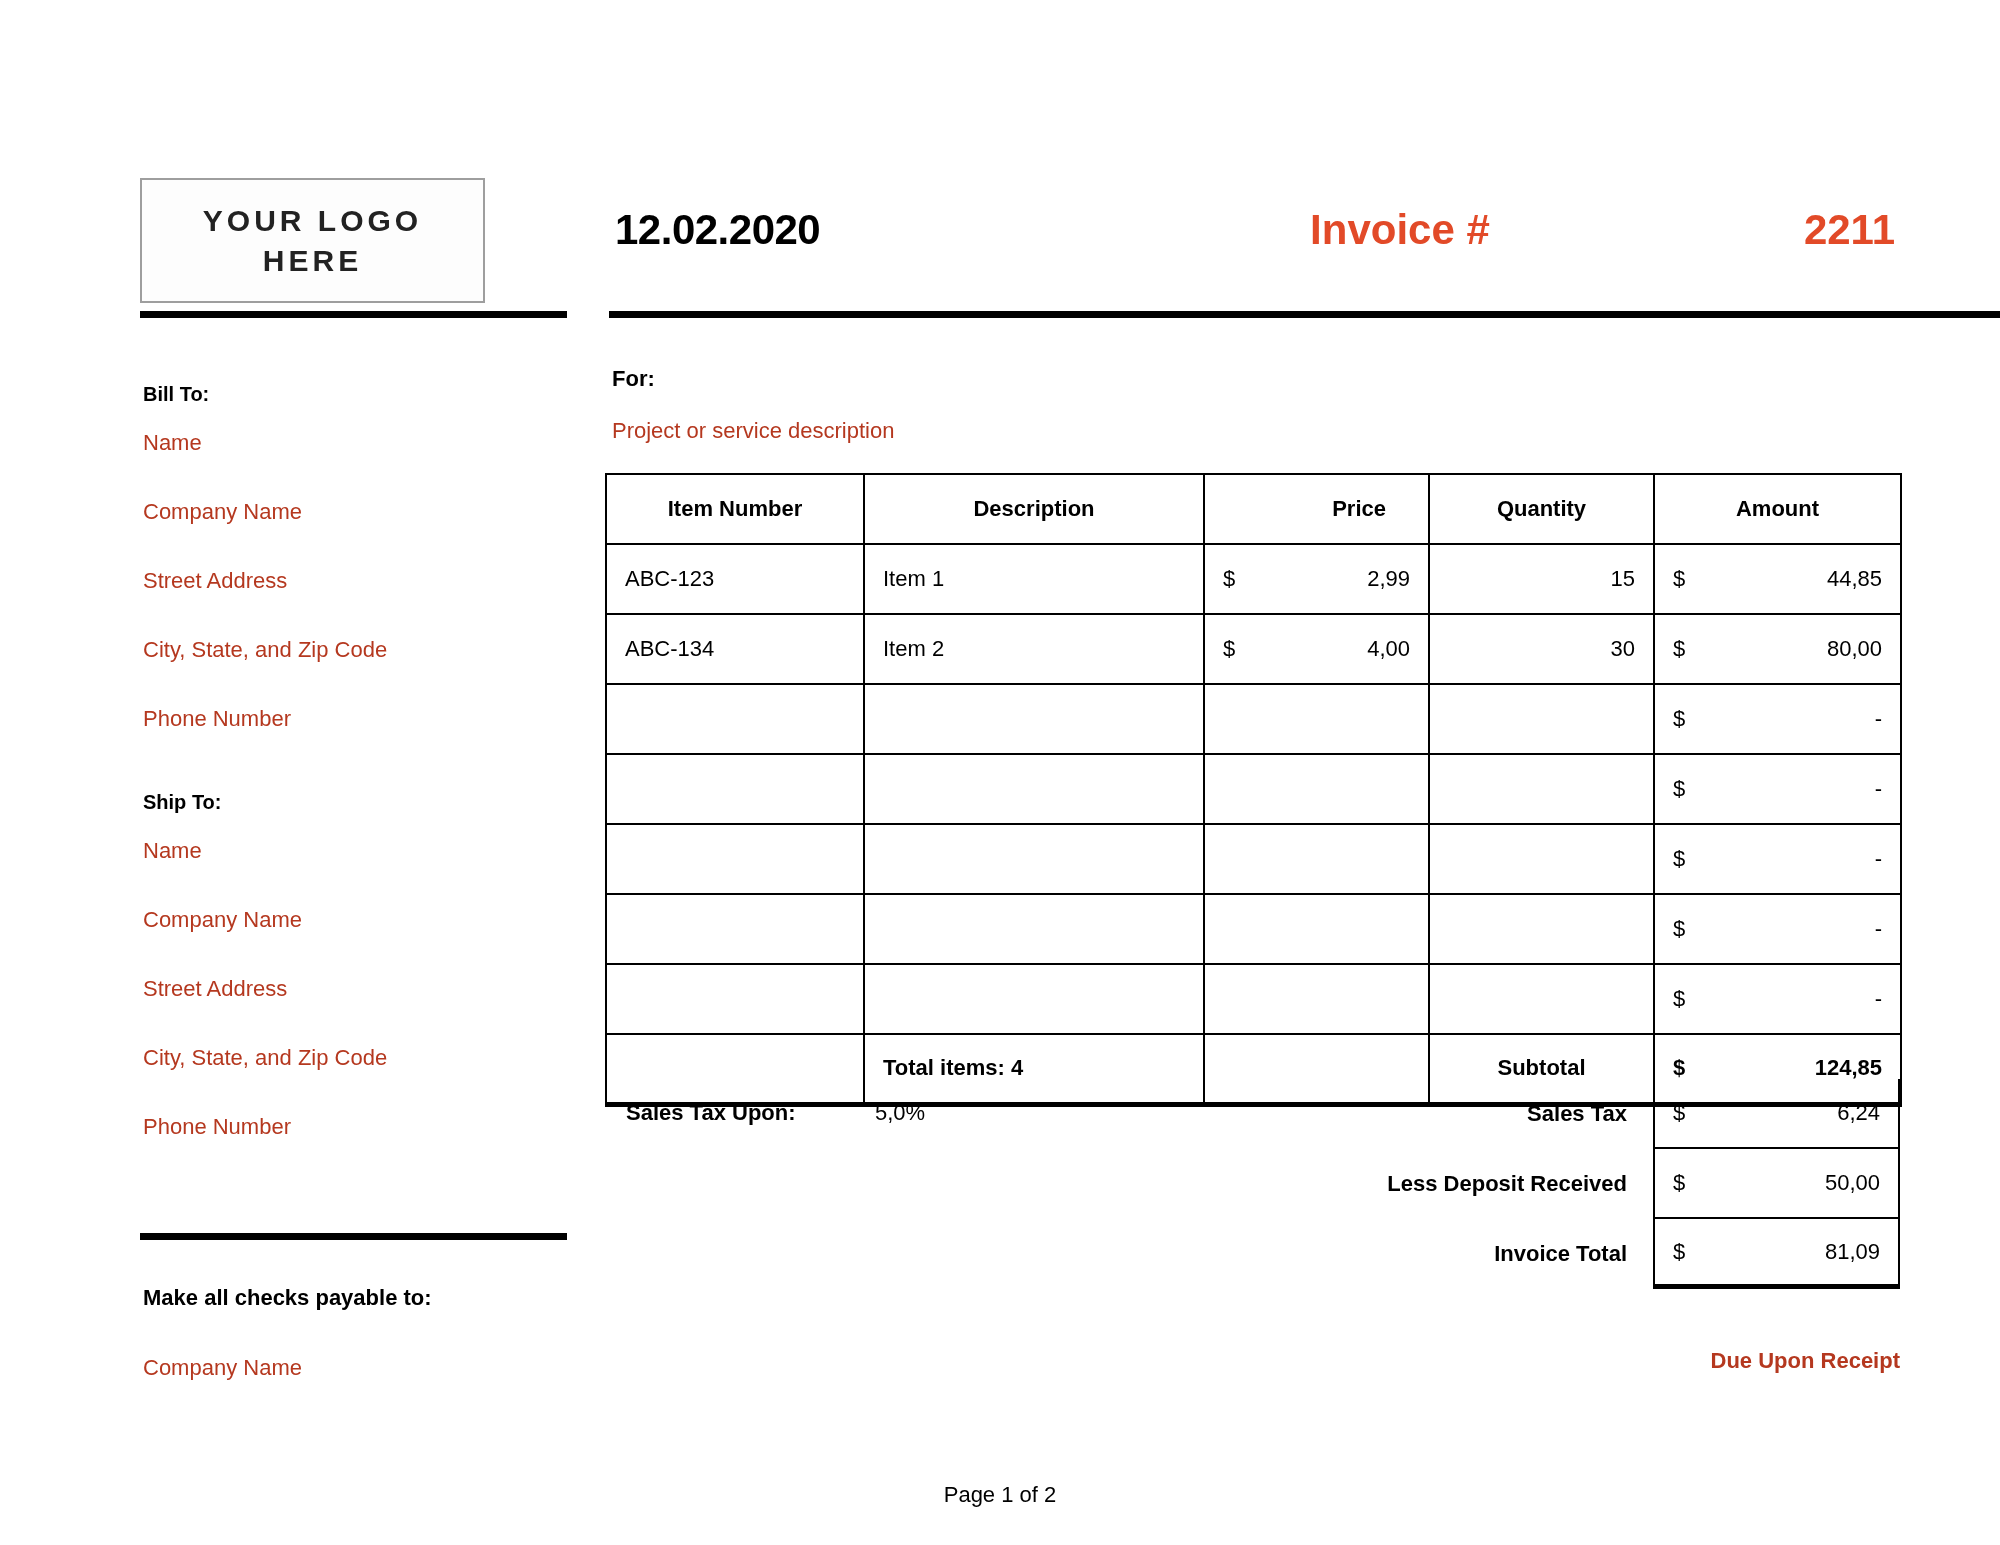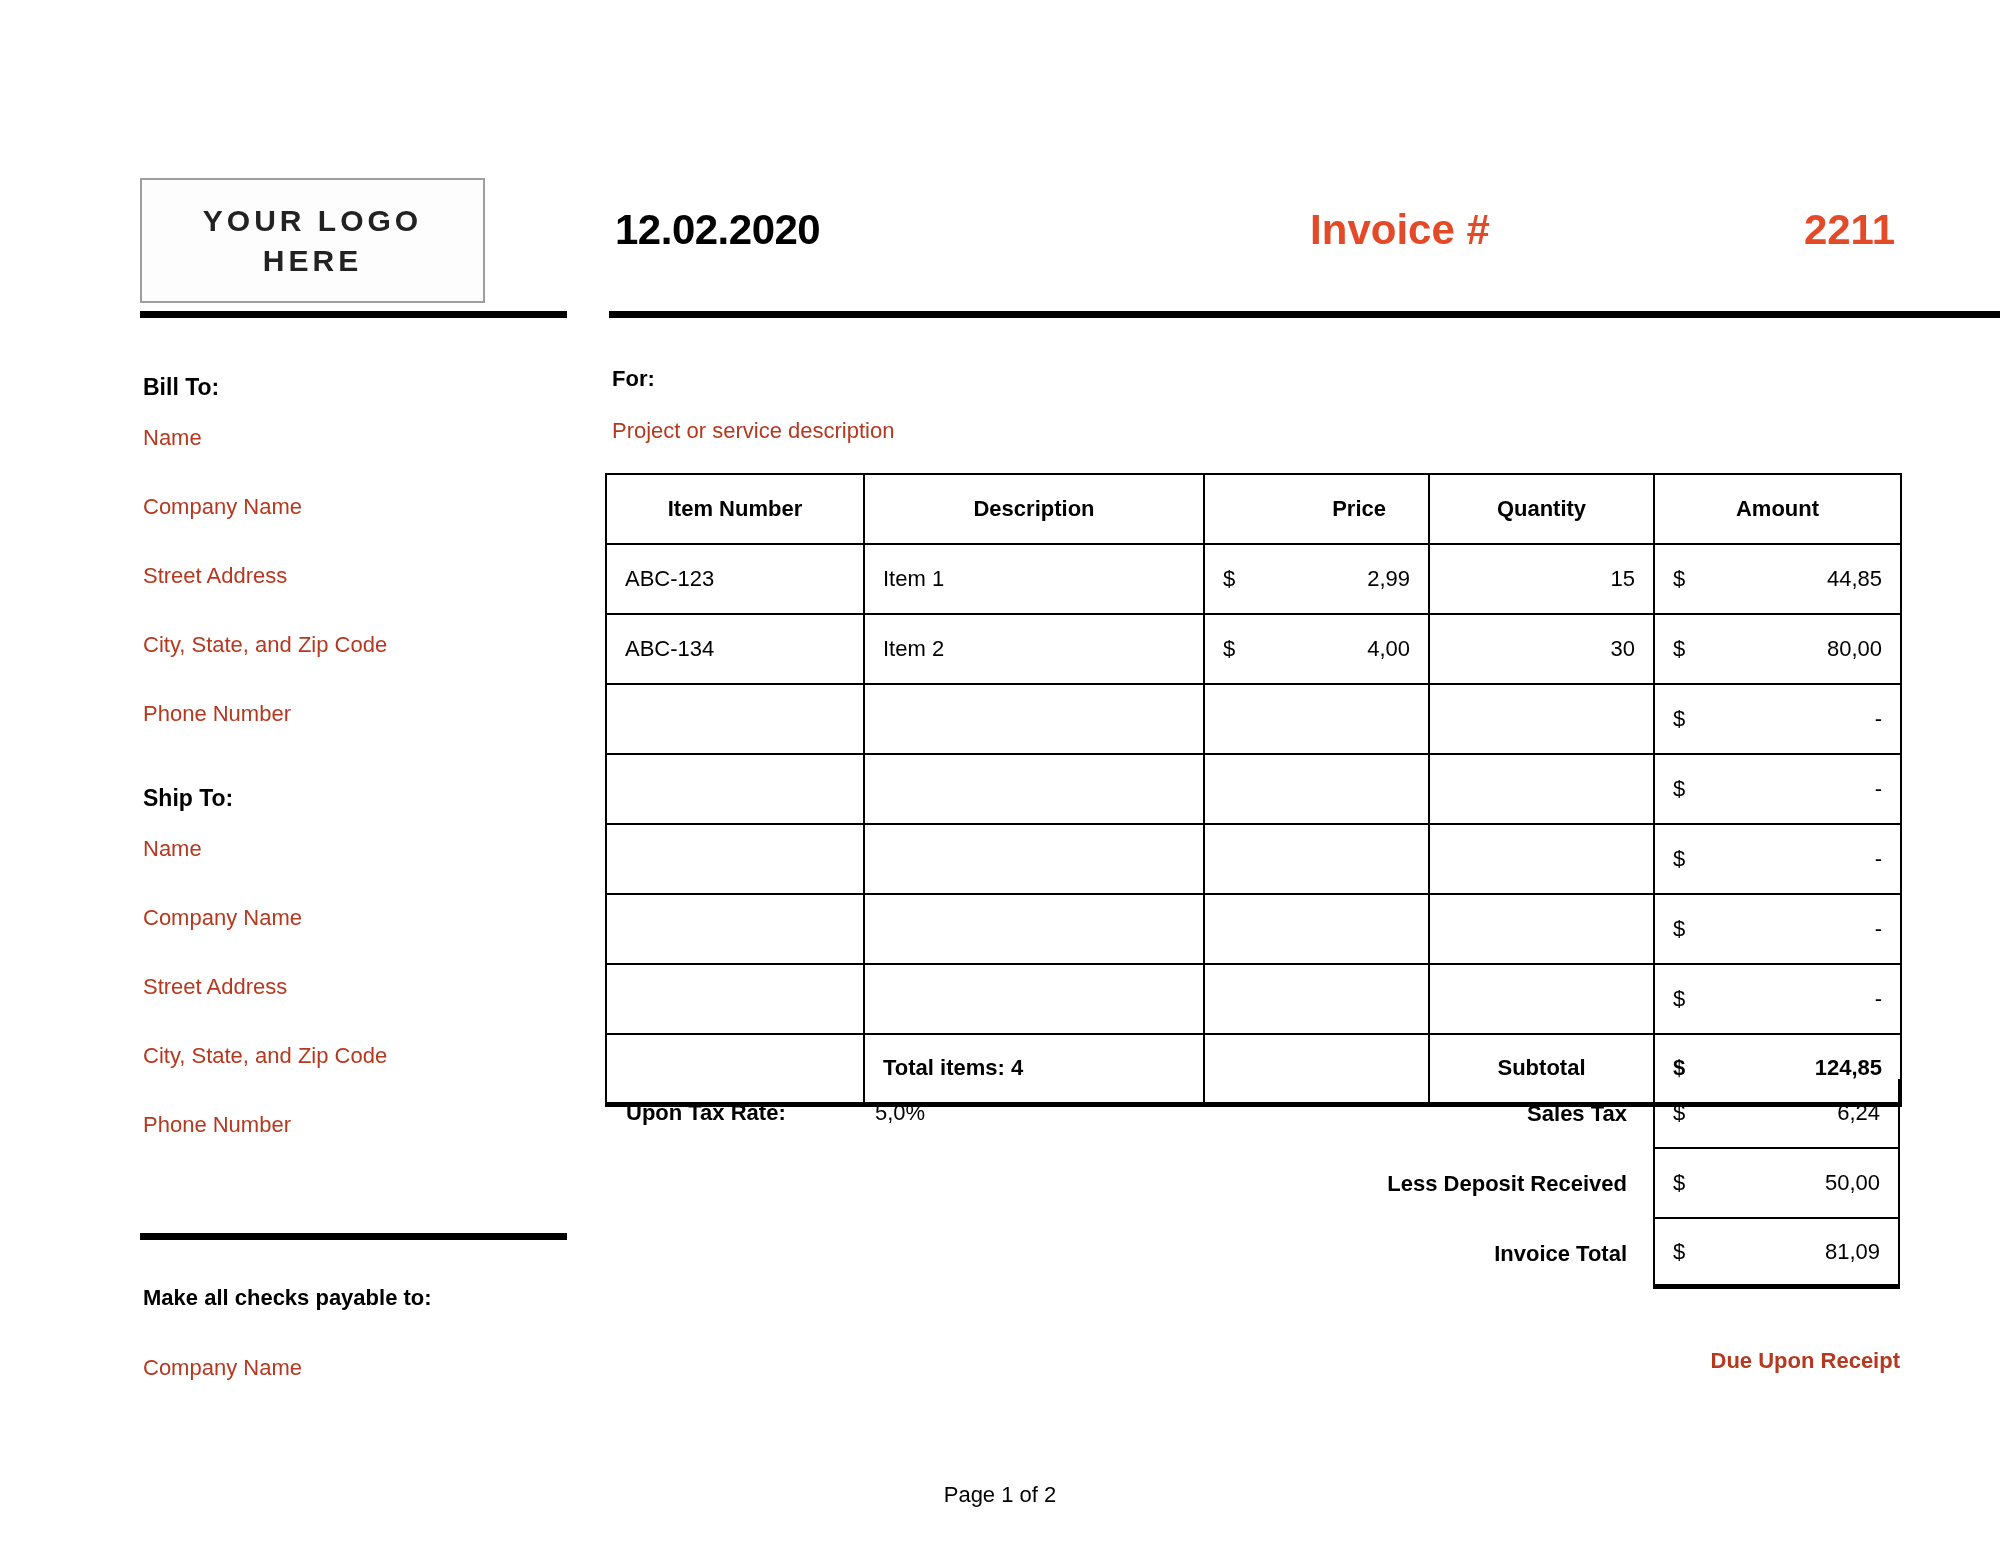--- a/index.html
+++ b/index.html
@@ -87,24 +87,24 @@
     color: #e24a28;
   }
 
   
   .left-col {
     position: absolute;
     left: 143px; top: 368px;
     width: 430px;
   }
   .blk-head {
-    font-size: 23px;
-    font-weight: bold;
-    color: #000;
-    margin: 8px 0 28px 0;
+    font-size: 20px;
+    font-weight: bold;
+    color: #000;
+    margin: 16px 0 28px 0;
     line-height: 1;
   }
   .blk-head.second { margin-top: 62px; }
   .ph {
     font-size: 22px;
     color: #b5381f;
     line-height: 1;
     margin: 0 0 47px 0;
     white-space: nowrap;
   }
@@ -392,21 +392,21 @@
       <tr class="row-total">
         <td></td>
         <td class="tot-label">Total items: 4</td>
         <td></td>
         <td class="sub-label">Subtotal</td>
         <td class="money-cell"><span class="cur">$</span><span>124,85</span></td>
       </tr>
     </tbody>
   </table>
 
-  <div class="tax-rate-label">Upon Tax Rate:</div>
+  <div class="tax-rate-label">Sales Tax Upon:</div>
   <div class="tax-rate-value">5,0%</div>
 
   <div class="totals">
     <div class="tot-row">
       <div class="lbl">Sales Tax</div>
       <div class="val">
           <span class="cur">$</span>
           <span>6,24</span>
         </div>
     </div>

